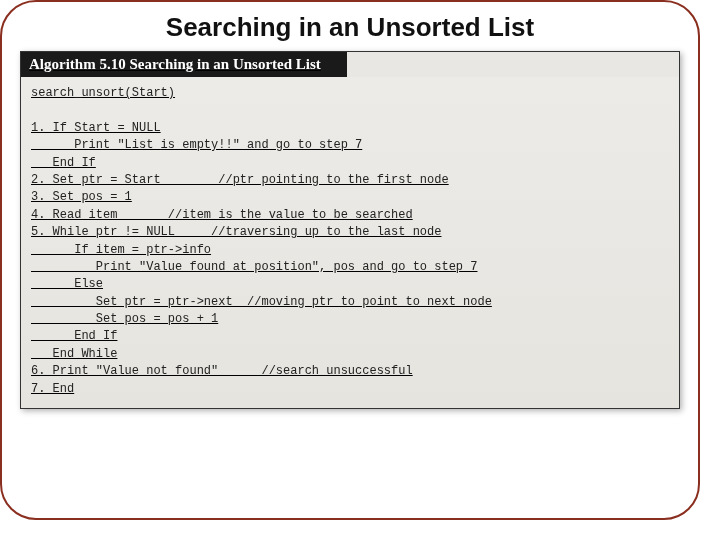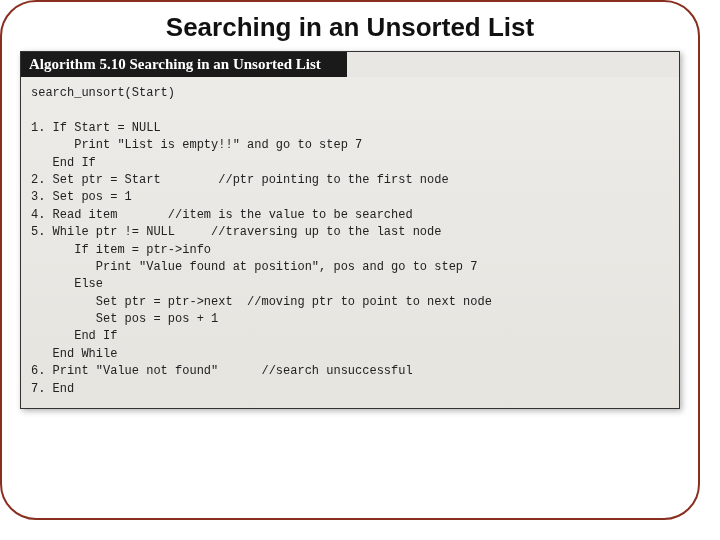--- a/index.html
+++ b/index.html
@@ -27,20 +27,21 @@
     color: #111;
     text-align: center;
     margin-top: 10px;
     margin-bottom: 8px;
   }
   .algo-box {
     margin: 0 18px;
     background: #e8e7e3;
     border: 1px solid #333;
     box-shadow: 2px 2px 6px rgba(0,0,0,0.3);
+    text-decoration: underline;
   }
   .algo-header {
     background: #1a1a1a;
     color: #fff;
     font-weight: bold;
     font-family: Georgia, 'Times New Roman', serif;
     font-size: 15px;
     padding: 4px 8px;
     width: 310px;
   }

